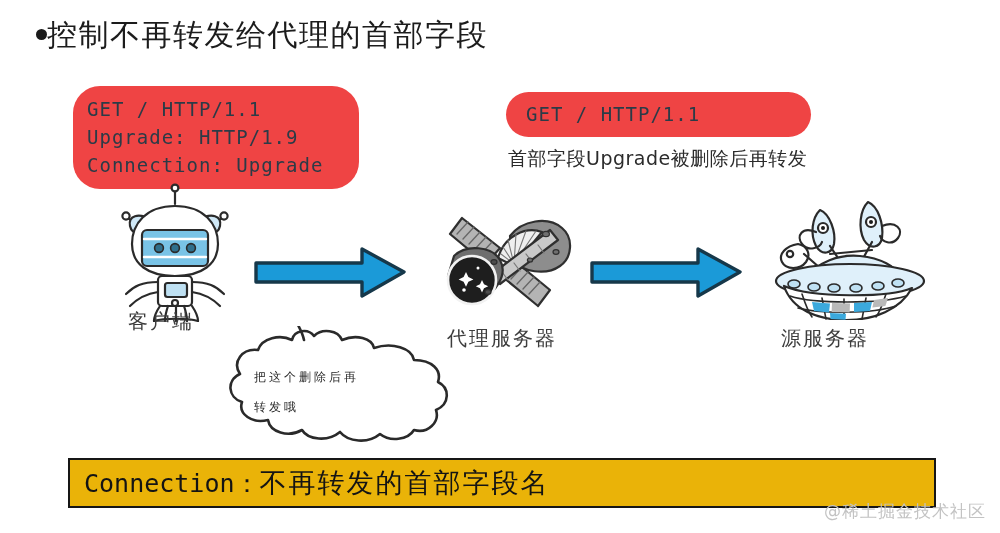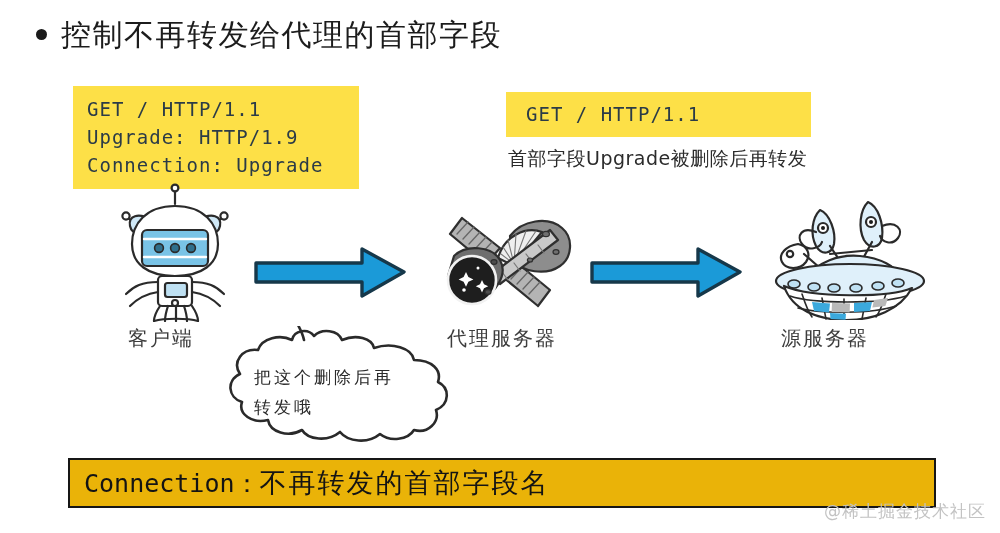--- a/index.html
+++ b/index.html
@@ -16,21 +16,20 @@
     color: #1a1a1a;
   }
 
   
   .title-row {
     position: absolute;
     left: 36px;
     top: 18px;
     display: flex;
     align-items: center;
-    gap: 14px;
   }
   .bullet-dot {
     width: 11px;
     height: 11px;
     border-radius: 50%;
     background: #1a1a1a;
     flex: none;
   }
   .title-text {
     font-family: "Liberation Serif", "DejaVu Serif", serif;
@@ -46,24 +45,25 @@
     position: absolute;
     left: 0;
     top: 70px;
     width: 1000px;
     height: 380px;
   }
 
   
   .code-box {
     position: absolute;
-    background: #fde047;
+    background: #ef4444;
     font-family: "DejaVu Sans Mono", "Liberation Mono", monospace;
     color: #2b3b47;
     letter-spacing: 1px;
+    border-radius: 27px;
   }
   #code-left {
     left: 73px;
     top: 16px;
     width: 286px;
     padding: 9px 12px 10px 14px;
     box-sizing: border-box;
     font-size: 19px;
     line-height: 28px;
   }
@@ -89,21 +89,21 @@
 
   
   .caption {
     position: absolute;
     font-family: "Liberation Serif", "DejaVu Serif", serif;
     font-size: 20px;
     letter-spacing: 2px;
     color: #3d3d3d;
     white-space: nowrap;
   }
-  #caption-client { left: 128px; top: 255px; text-align: center; }
+  #caption-client { left: 128px; top: 238px; text-align: center; }
   #caption-proxy  { left: 447px; top: 255px; }
   #caption-origin { left: 781px; top: 255px; }
 
   
   .arrow { position: absolute; }
   #arrow-1 { left: 252px; top: 175px; }
   #arrow-2 { left: 588px; top: 175px; }
 
   
   .illus { position: absolute; }
@@ -116,21 +116,21 @@
     position: absolute;
     left: 216px;
     top: 256px;
   }
   .bubble-text {
     position: absolute;
     left: 254px;
     top: 292px;
     width: 190px;
     font-family: "DejaVu Sans", "Liberation Sans", sans-serif;
-    font-size: 17px;
+    font-size: 12px;
     line-height: 30px;
     letter-spacing: 3px;
     color: #2a2a2a;
   }
 
   
   #definition-box {
     position: absolute;
     left: 68px;
     top: 458px;

